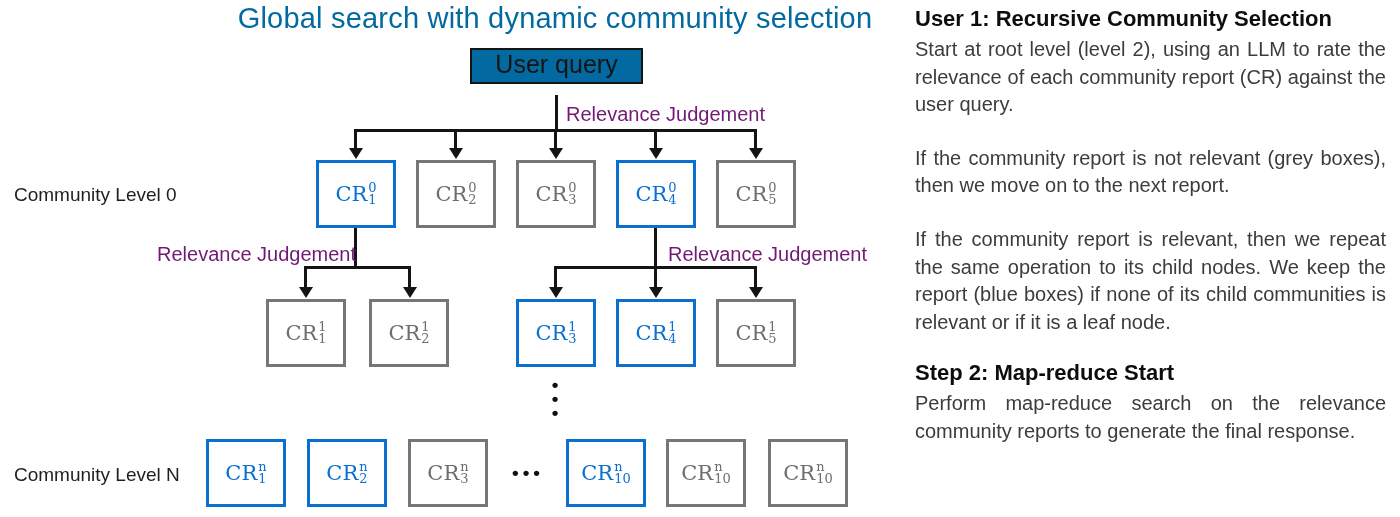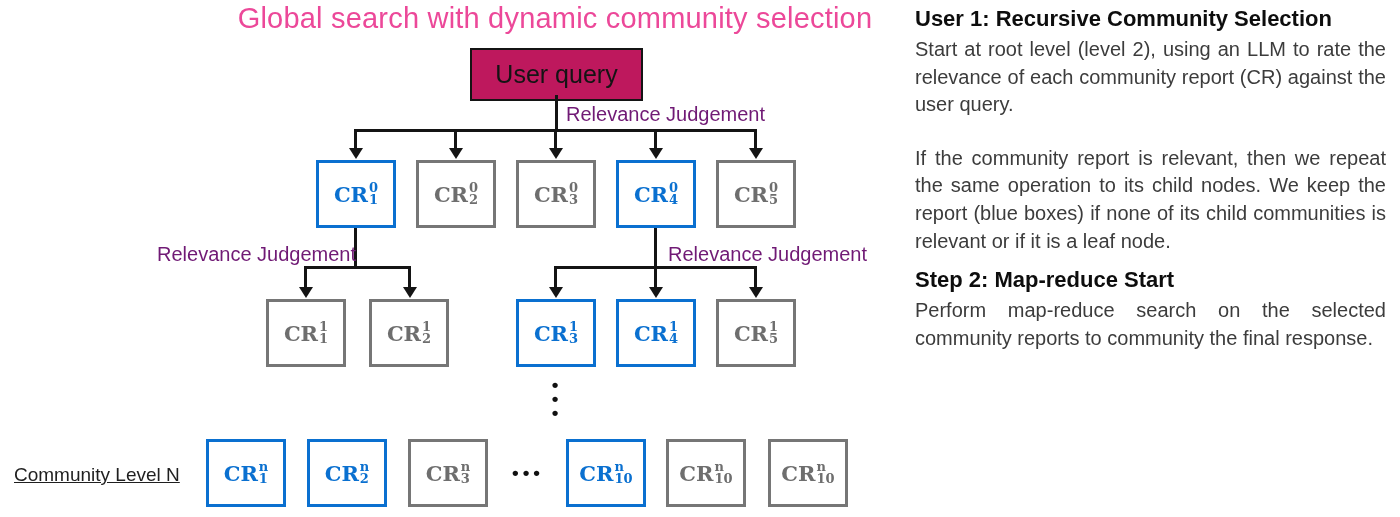--- a/index.html
+++ b/index.html
@@ -3,37 +3,37 @@
 <meta charset="utf-8">
 <style>
   * { margin:0; padding:0; box-sizing:border-box; }
   html,body { background:#ffffff; }
   .canvas {
     position:relative; width:1400px; height:517px; background:#ffffff;
     font-family:"Liberation Sans", sans-serif; overflow:hidden;
   }
   .title {
     position:absolute; left:0; top:2px; width:1110px;
-    text-align:center; font-size:29px; color:#ec4899; font-weight:400;
+    text-align:center; font-size:29px; color:#0369a1; font-weight:400;
     letter-spacing:0.2px;
   }
   
   .uq-box {
-    position:absolute; left:470px; top:48px; width:173px; height:53px;
-    border:2.5px solid #141414; background:#be185d;
-    display:flex; align-items:center; justify-content:center;
+    position:absolute; left:470px; top:48px; width:173px; height:36px;
+    border:2.5px solid #141414; background:#0369a1;
+    display:flex; align-items:flex-start; justify-content:center;
     font-size:25px; color:#141414;
   }
   .node {
     position:absolute; width:80px; height:68px; border:3px solid;
     background:#fff; display:flex; align-items:center; justify-content:center;
   }
   .state-relevant { border-color:#0a70d0; color:#0a70d0; }
   .state-not-relevant { border-color:#767676; color:#6e6e6e; }
-  .cr { display:inline-flex; align-items:center; font-family:"DejaVu Serif", serif; font-weight:bold; }
+  .cr { display:inline-flex; align-items:center; font-family:"DejaVu Serif", serif; font-weight:normal; }
   .cr-base { font-size:21px; line-height:21px; }
   .cr-scripts { display:inline-flex; flex-direction:column; margin-left:1px; }
   .cr-sup, .cr-sub { font-size:13px; line-height:12px; }
   
   .vline, .hline { position:absolute; background:#141414; }
   .vline { width:3px; }
   .hline { height:3px; }
   .ahead {
     position:absolute; width:0; height:0;
     border-left:7px solid transparent; border-right:7px solid transparent;
@@ -47,21 +47,21 @@
     font-size:19px; font-weight:bold; color:#111; line-height:14px; white-space:pre-line;
   }
   .hdots {
     position:absolute; left:504px; top:459px; width:48px; text-align:center;
     font-size:19px; font-weight:bold; color:#111; letter-spacing:4px; line-height:28px;
   }
   
   .panel { position:absolute; left:915px; top:6px; width:471px; color:#3c3c3c; }
   .panel h2 { font-size:22px; line-height:26px; color:#0d0d0d; font-weight:bold; margin:0 0 4px 0; }
   .panel p { font-size:20px; line-height:27.6px; text-align:justify; margin:0 0 26px 0; }
-  .panel p.last-of-step { margin-bottom:12px; }
+  .panel p.last-of-step { margin-bottom:24px; }
 </style>
 </head>
 <body>
 
 <div class="canvas">
 
   <div class="title">Global search with dynamic community selection</div>
 
   <div class="uq-box">
     <span>User query</span>
@@ -74,20 +74,21 @@
   <div class="vline" style="left:454px;top:132px;height:17px;"></div>
   <div class="ahead" style="left:449px;top:148px;"></div>
   <div class="vline" style="left:554px;top:132px;height:17px;"></div>
   <div class="ahead" style="left:549px;top:148px;"></div>
   <div class="vline" style="left:654px;top:132px;height:17px;"></div>
   <div class="ahead" style="left:649px;top:148px;"></div>
   <div class="vline" style="left:754px;top:132px;height:17px;"></div>
   <div class="ahead" style="left:749px;top:148px;"></div>
   <div class="rel-label" style="left:566px;top:103px;">Relevance Judgement</div>
 
+  <div class="row-label" style="top:184px;">Community Level 0</div>
   <div class="node state-relevant" style="left:316px;top:160px;">
     <span class="cr">
         <span class="cr-base">CR</span>
         <span class="cr-scripts">
           <span class="cr-sup">0</span>
           <span class="cr-sub">1</span>
         </span>
       </span>
   </div>
   <div class="node state-not-relevant" style="left:416px;top:160px;">
@@ -189,21 +190,21 @@
           <span class="cr-sub">5</span>
         </span>
       </span>
   </div>
 
   <div class="vdots">•
 •
 •</div>
   <div class="hdots">•••</div>
 
-  <div class="row-label" style="top:464px;text-decoration:underline;">Community Level N</div>
+  <div class="row-label" style="top:464px;">Community Level N</div>
   <div class="node state-relevant" style="left:206px;top:439px;">
     <span class="cr">
         <span class="cr-base">CR</span>
         <span class="cr-scripts">
           <span class="cr-sup">n</span>
           <span class="cr-sub">1</span>
         </span>
       </span>
   </div>
   <div class="node state-relevant" style="left:307px;top:439px;">
@@ -248,18 +249,19 @@
         <span class="cr-scripts">
           <span class="cr-sup">n</span>
           <span class="cr-sub">10</span>
         </span>
       </span>
   </div>
 
   <div class="panel">
     <h2>User 1: Recursive Community Selection</h2>
     <p>Start at root level (level 2), using an LLM to rate the relevance of each community report (CR) against the user query.</p>
+    <p>If the community report is not relevant (grey boxes), then we move on to the next report.</p>
     <p class="last-of-step">If the community report is relevant, then we repeat the same operation to its child nodes. We keep the report (blue boxes) if none of its child communities is relevant or if it is a leaf node.</p>
     <h2>Step 2: Map-reduce Start</h2>
-    <p>Perform map-reduce search on the selected community reports to community the final response.</p>
+    <p>Perform map-reduce search on the relevance community reports to generate the final response.</p>
   </div>
 
 </div>
 
 </body></html>

